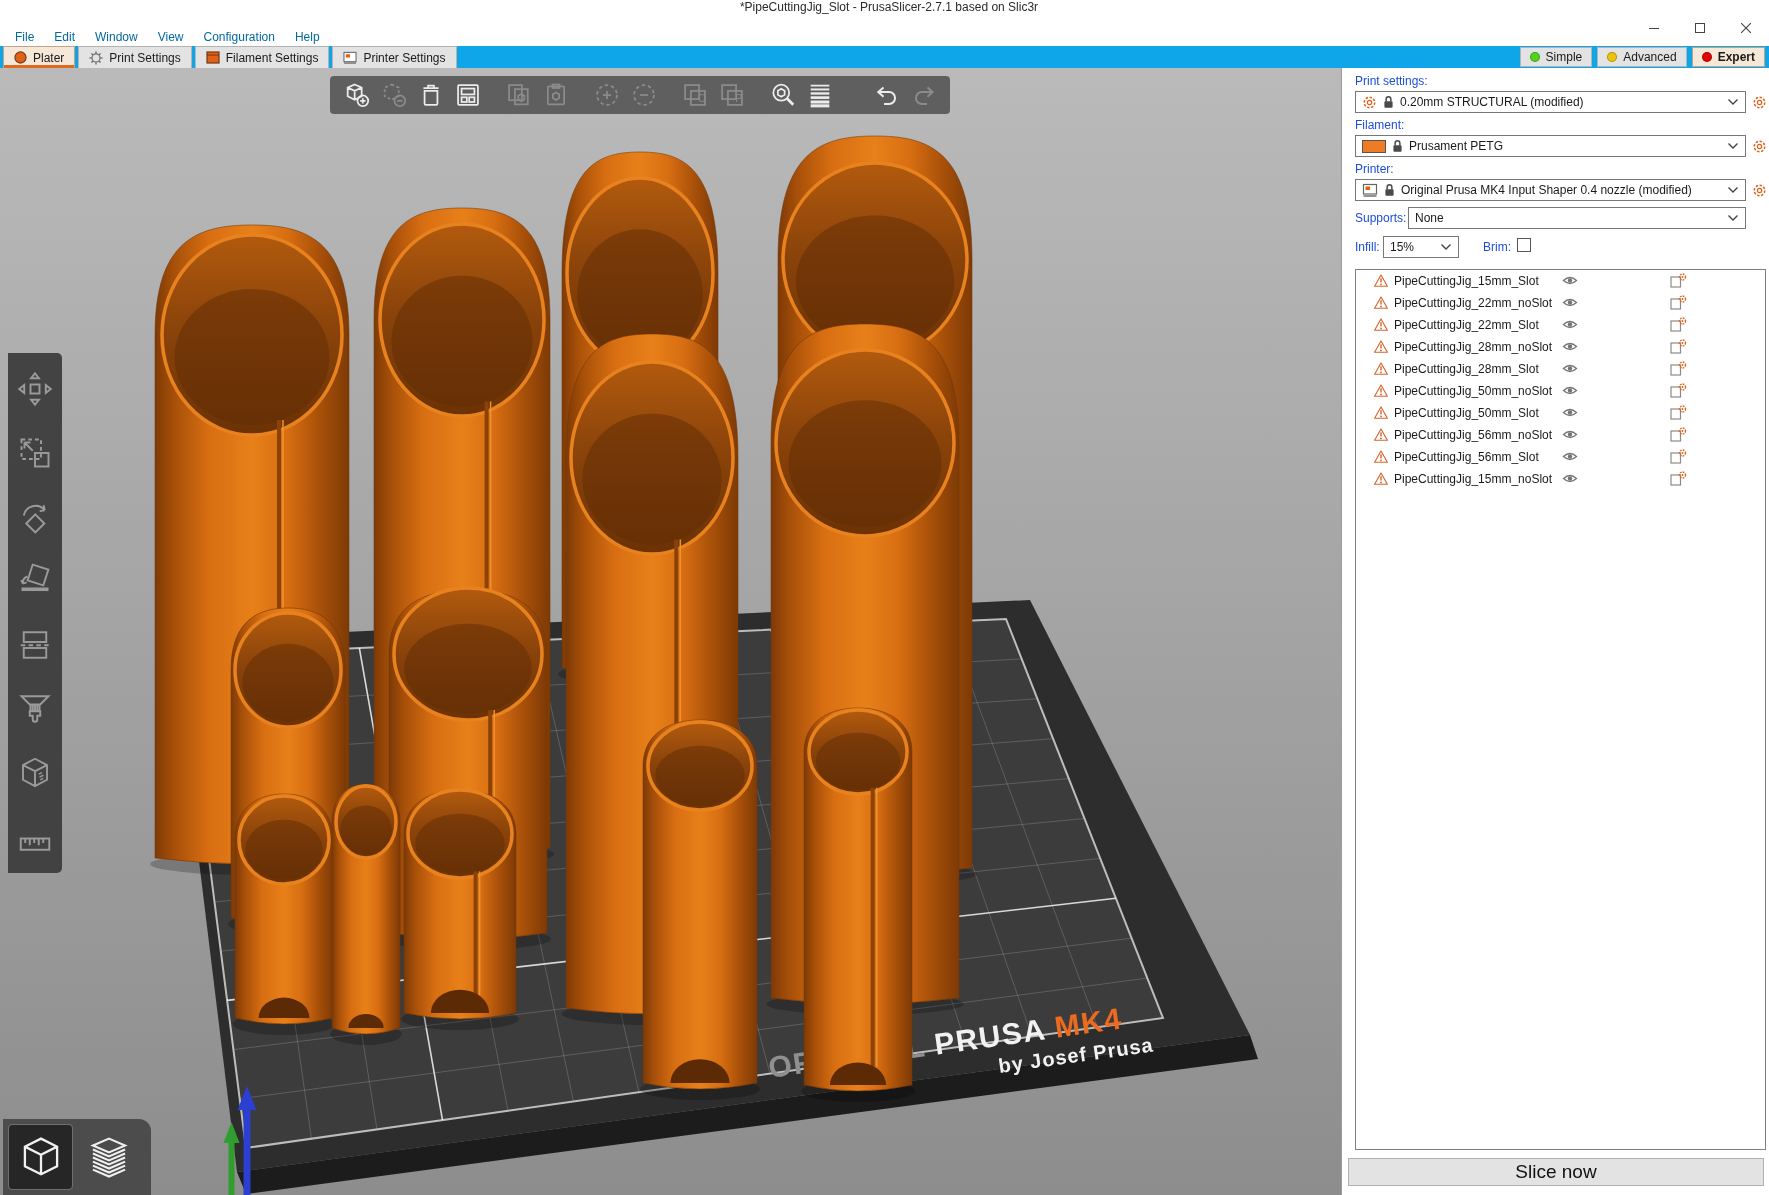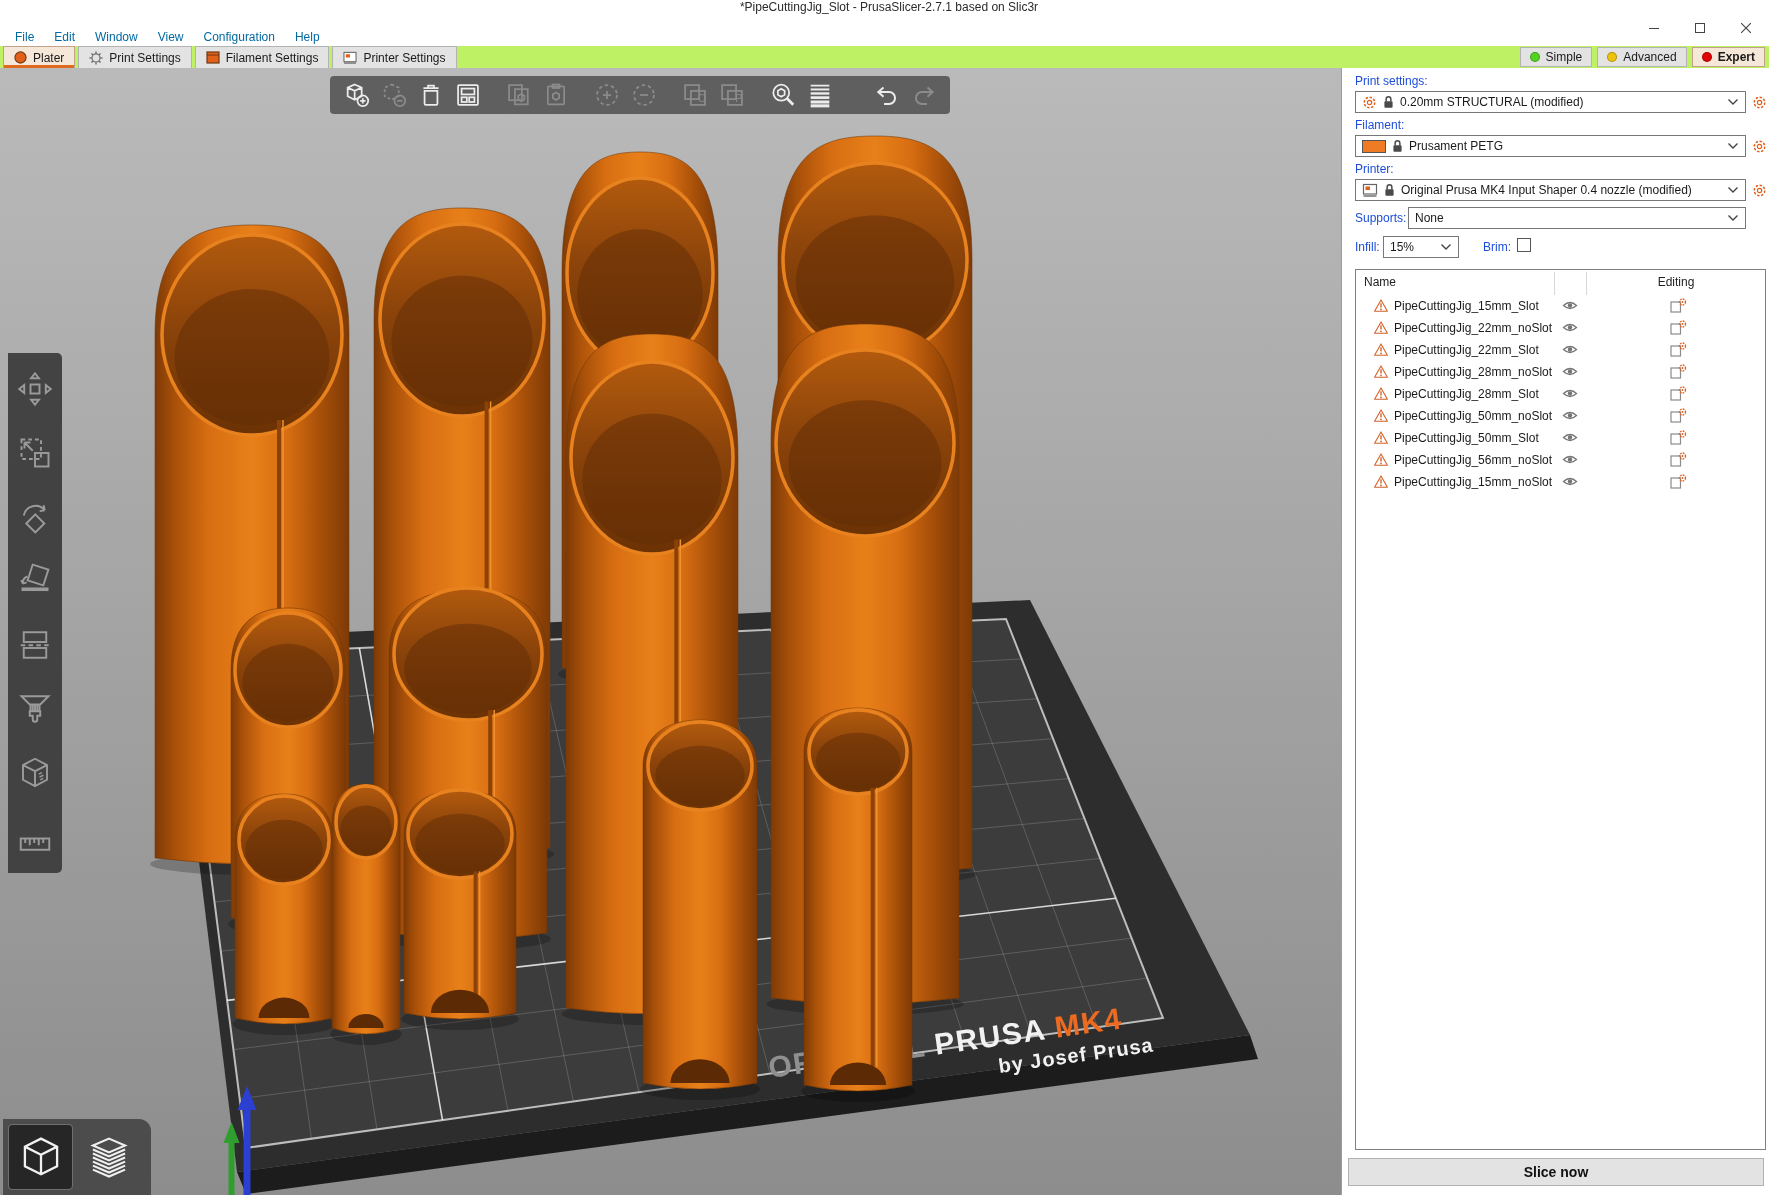--- a/index.html
+++ b/index.html
@@ -11,21 +11,21 @@
   .logo{width:15px;height:15px;margin-right:8px;}
   .title-text{color:#2b2b2b;}
   .win-controls{margin-left:auto;display:flex;height:27px;}
   .win-btn{width:46px;height:27px;display:flex;align-items:center;justify-content:center;color:#444;}
 
   
   .menubar{height:19px;background:#ffffff;display:flex;align-items:center;padding-left:5px;}
   .menu-item{padding:0 10px;color:#0369a1;}
 
   
-  .tabbar{height:22px;background:#bef264;display:flex;align-items:stretch;padding-left:3px;}
+  .tabbar{height:22px;background:#0ea5e9;display:flex;align-items:stretch;padding-left:3px;}
   .tab{display:flex;align-items:center;gap:6px;padding:0 10px;background:#e3e3e3;border:1px solid #b3b3b3;border-bottom:none;margin-right:3px;box-sizing:border-box;color:#1a1a1a;}
   .tab.sel{background:#f6e8d8;border-color:#c0a28a;box-shadow:inset 0 -3px 0 #e06a1f;}
   .modes{margin-left:auto;display:flex;gap:5px;align-items:center;padding-right:4px;}
   .mode{display:flex;align-items:center;gap:6px;padding:0 9px;height:20px;background:#e3e3e3;border:1px solid #b3b3b3;box-sizing:border-box;}
   .mode.sel{background:#f6e8d8;border-color:#c0a28a;font-weight:bold;}
   .mode-dot{width:10px;height:10px;border-radius:50%;border:1px solid rgba(0,0,0,.25);box-sizing:border-box;}
 
   
   .main{display:flex;height:1127px;}
   .viewport{position:relative;width:1341px;height:1127px;background:linear-gradient(#bababa,#8d8d8d);overflow:hidden;}
@@ -61,21 +61,21 @@
   .list-header{position:relative;height:25px;}
   .list-header .vline{position:absolute;top:2px;width:1px;height:23px;background:#d8d8d8;}
   .hdr-name{position:absolute;left:8px;top:5px;color:#222;}
   .hdr-editing{position:absolute;left:230px;top:5px;width:180px;text-align:center;color:#222;}
   .obj-row{position:relative;height:22px;}
   .obj-row .warn{position:absolute;left:18px;top:4px;}
   .obj-row .obj-name{position:absolute;left:38px;top:4px;white-space:nowrap;}
   .obj-row .eye{position:absolute;left:206px;top:5px;}
   .obj-row .editg{position:absolute;left:314px;top:3px;}
 
-  .slice-btn{position:absolute;left:6px;top:1090px;width:416px;height:28px;background:#e3e3e3;border:1px solid #b1b1b1;box-sizing:border-box;display:flex;align-items:center;justify-content:center;font-weight:bold;font-size:14px;color:#111;}
+  .slice-btn{position:absolute;left:6px;top:1090px;width:416px;height:28px;background:#e3e3e3;border:1px solid #b1b1b1;box-sizing:border-box;display:flex;align-items:center;justify-content:center;font-weight:normal;font-size:19px;color:#111;}
 
   
   .b-orig{fill:#8f8f8f;} .b-prusa{fill:#f2f2f2;} .b-mk4{fill:#ed6b21;}
   .brand-main{font-size:30px;font-weight:bold;letter-spacing:1.5px;}
   .brand-sub{font-size:20px;font-weight:bold;fill:#f2f2f2;letter-spacing:1px;}
 </style>
 </head>
 <body>
 
 <div class="app">
@@ -576,26 +576,20 @@
       <div class="dd" style="top:168px;left:41px;width:76px">
         <span>15%</span>
         <svg style="margin-left:auto" width="12" height="8" viewBox="0 0 12 8">
             <polyline points="1.5,1.5 6,6 10.5,1.5" fill="none" stroke="#444" stroke-width="1.4"></polyline>
           </svg>
       </div>
       <div class="rp-label" style="top:172px;left:141px">Brim:</div>
       <div class="checkbox" style="top:170px;left:175px"></div>
 
       <div class="obj-list">
-        <div class="list-header">
-          <span class="hdr-name">Name</span>
-          <span class="vline" style="left:198px"></span>
-          <span class="vline" style="left:230px"></span>
-          <span class="hdr-editing">Editing</span>
-        </div>
         <div>
             <div class="obj-row">
               <span class="warn"><svg width="14" height="13" viewBox="0 0 14 13">
                   <path d="M7,0.9 L13.4,12.2 H0.6 Z" fill="#fff" stroke="#d4622a" stroke-width="1.1" stroke-linejoin="round"></path>
                   <line x1="7" y1="4.2" x2="7" y2="8.4" stroke="#d4622a" stroke-width="1.4"></line>
                   <circle cx="7" cy="10.4" r="0.9" fill="#d4622a"></circle>
                 </svg></span>
               <span class="obj-name">PipeCuttingJig_15mm_Slot</span>
               <span class="eye"><svg width="16" height="11" viewBox="0 0 16 11">
                   <path d="M1.5,5.5 Q8,-0.5 14.5,5.5 Q8,11.5 1.5,5.5 Z" fill="none" stroke="#757575" stroke-width="1.3"></path>
@@ -709,20 +703,37 @@
                   <circle cx="12.5" cy="4" r="0.9" fill="#e1601a"></circle>
                 </svg></span>
             </div>
             <div class="obj-row">
               <span class="warn"><svg width="14" height="13" viewBox="0 0 14 13">
                   <path d="M7,0.9 L13.4,12.2 H0.6 Z" fill="#fff" stroke="#d4622a" stroke-width="1.1" stroke-linejoin="round"></path>
                   <line x1="7" y1="4.2" x2="7" y2="8.4" stroke="#d4622a" stroke-width="1.4"></line>
                   <circle cx="7" cy="10.4" r="0.9" fill="#d4622a"></circle>
                 </svg></span>
               <span class="obj-name">PipeCuttingJig_56mm_noSlot</span>
+              <span class="eye"><svg width="16" height="11" viewBox="0 0 16 11">
+                  <path d="M1.5,5.5 Q8,-0.5 14.5,5.5 Q8,11.5 1.5,5.5 Z" fill="none" stroke="#757575" stroke-width="1.3"></path>
+                  <circle cx="8" cy="5.5" r="2.2" fill="#757575"></circle>
+                </svg></span>
+              <span class="editg"><svg width="17" height="15" viewBox="0 0 17 15">
+                  <rect x="1" y="4" width="9.5" height="10" fill="none" stroke="#8a8a8a" stroke-width="1.2"></rect>
+                  <circle cx="12.5" cy="4" r="3" fill="none" stroke="#e1601a" stroke-width="1.4" stroke-dasharray="1.7,1.1"></circle>
+                  <circle cx="12.5" cy="4" r="0.9" fill="#e1601a"></circle>
+                </svg></span>
+            </div>
+            <div class="obj-row">
+              <span class="warn"><svg width="14" height="13" viewBox="0 0 14 13">
+                  <path d="M7,0.9 L13.4,12.2 H0.6 Z" fill="#fff" stroke="#d4622a" stroke-width="1.1" stroke-linejoin="round"></path>
+                  <line x1="7" y1="4.2" x2="7" y2="8.4" stroke="#d4622a" stroke-width="1.4"></line>
+                  <circle cx="7" cy="10.4" r="0.9" fill="#d4622a"></circle>
+                </svg></span>
+              <span class="obj-name">PipeCuttingJig_56mm_Slot</span>
               <span class="eye"><svg width="16" height="11" viewBox="0 0 16 11">
                   <path d="M1.5,5.5 Q8,-0.5 14.5,5.5 Q8,11.5 1.5,5.5 Z" fill="none" stroke="#757575" stroke-width="1.3"></path>
                   <circle cx="8" cy="5.5" r="2.2" fill="#757575"></circle>
                 </svg></span>
               <span class="editg"><svg width="17" height="15" viewBox="0 0 17 15">
                   <rect x="1" y="4" width="9.5" height="10" fill="none" stroke="#8a8a8a" stroke-width="1.2"></rect>
                   <circle cx="12.5" cy="4" r="3" fill="none" stroke="#e1601a" stroke-width="1.4" stroke-dasharray="1.7,1.1"></circle>
                   <circle cx="12.5" cy="4" r="0.9" fill="#e1601a"></circle>
                 </svg></span>
             </div>

